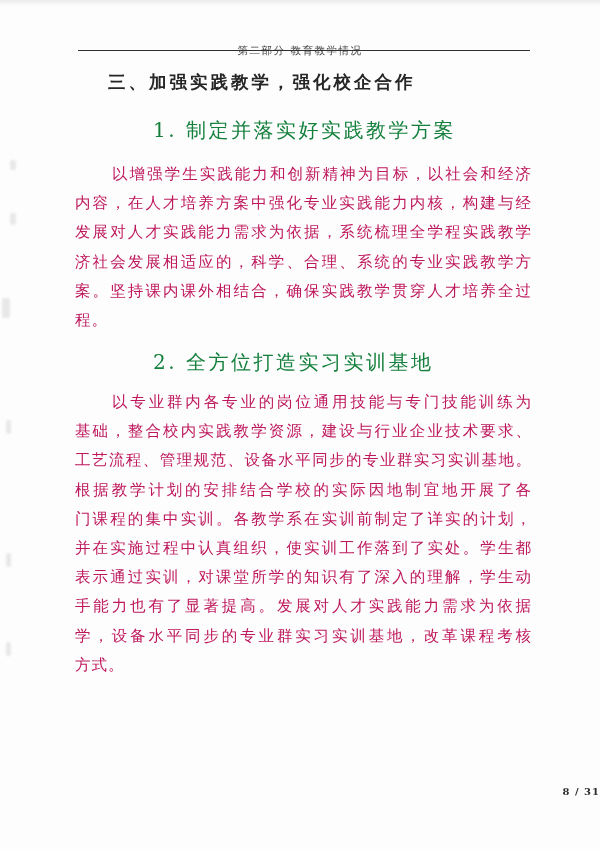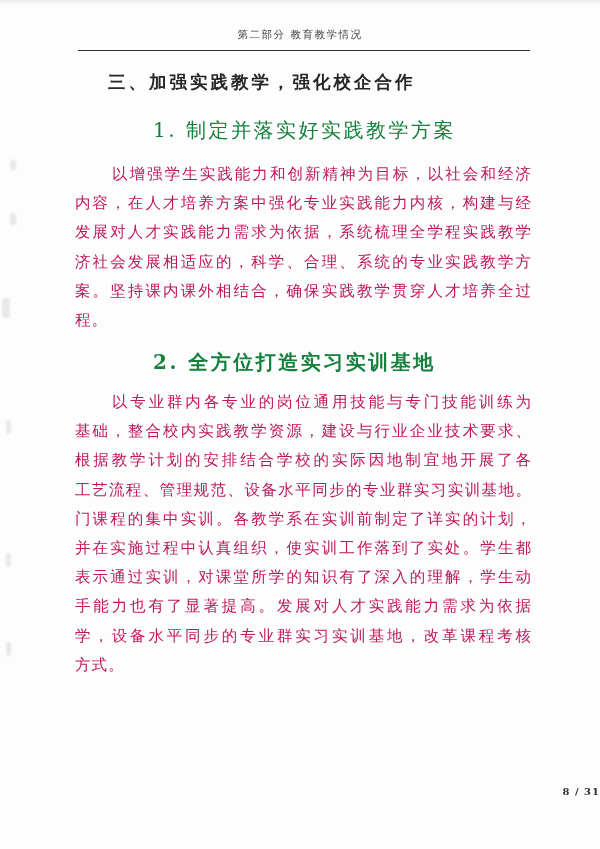--- a/index.html
+++ b/index.html
@@ -10,40 +10,40 @@
     overflow:hidden;
     font-family:"DejaVu Serif","Liberation Serif",serif;
     color:#3a3a3a;
   }
   .top-edge{
     position:absolute;top:0;left:0;width:100%;height:6px;
     background:linear-gradient(to bottom,#e3e3e3 0%,rgba(250,250,250,0) 100%);
     opacity:.7;
   }
   .running-head{
-    position:absolute;top:28px;left:0;width:100%;
+    position:absolute;top:44px;left:0;width:100%;
     text-align:center;
     font-size:10.5px;letter-spacing:1.5px;color:#3f3f3f;
   }
   .head-rule{
     position:absolute;top:50px;left:78px;width:452px;height:0;
     border-top:1.6px solid #2f2f2f;
   }
   .doc-title{
     position:absolute;top:70px;left:108px;
     font-size:17.5px;font-weight:bold;color:#262626;
     letter-spacing:3px;white-space:nowrap;text-align:center;
   }
   .sec-heading{
     position:absolute;left:110px;
     font-size:20px;color:#15803d;
     letter-spacing:2.5px;white-space:nowrap;margin-left:43px;
   }
   .sec-heading.h1{top:117px;}
-  .sec-heading.h2{top:349px;font-weight:bold;}
+  .sec-heading.h2{top:349px;}
   .para{
     position:absolute;left:75px;width:457px;
     font-size:15.5px;line-height:29.2px;color:#be185d;
   }
   .para.p1{top:160px;}
   .para.p2{top:388px;}
   .line{
     text-align:justify;
     text-align-last:justify;
     letter-spacing:1px;
@@ -89,22 +89,22 @@
     <div class="line">济社会发展相适应的，科学、合理、系统的专业实践教学方</div>
     <div class="line">案。坚持课内课外相结合，确保实践教学贯穿人才培养全过</div>
     <div class="line last">程。</div>
   </div>
 
   <div class="sec-heading h2">2. 全方位打造实习实训基地</div>
 
   <div class="para p2">
     <div class="line first">以专业群内各专业的岗位通用技能与专门技能训练为</div>
     <div class="line">基础，整合校内实践教学资源，建设与行业企业技术要求、</div>
+    <div class="line">工艺流程、管理规范、设备水平同步的专业群实习实训基地。</div>
     <div class="line">根据教学计划的安排结合学校的实际因地制宜地开展了各</div>
-    <div class="line">工艺流程、管理规范、设备水平同步的专业群实习实训基地。</div>
     <div class="line">门课程的集中实训。各教学系在实训前制定了详实的计划，</div>
     <div class="line">并在实施过程中认真组织，使实训工作落到了实处。学生都</div>
     <div class="line">表示通过实训，对课堂所学的知识有了深入的理解，学生动</div>
     <div class="line">手能力也有了显著提高。发展对人才实践能力需求为依据</div>
     <div class="line">学，设备水平同步的专业群实习实训基地，改革课程考核</div>
     <div class="line last">方式。</div>
   </div>
 
   <div class="page-number">8 / 31</div>
 

